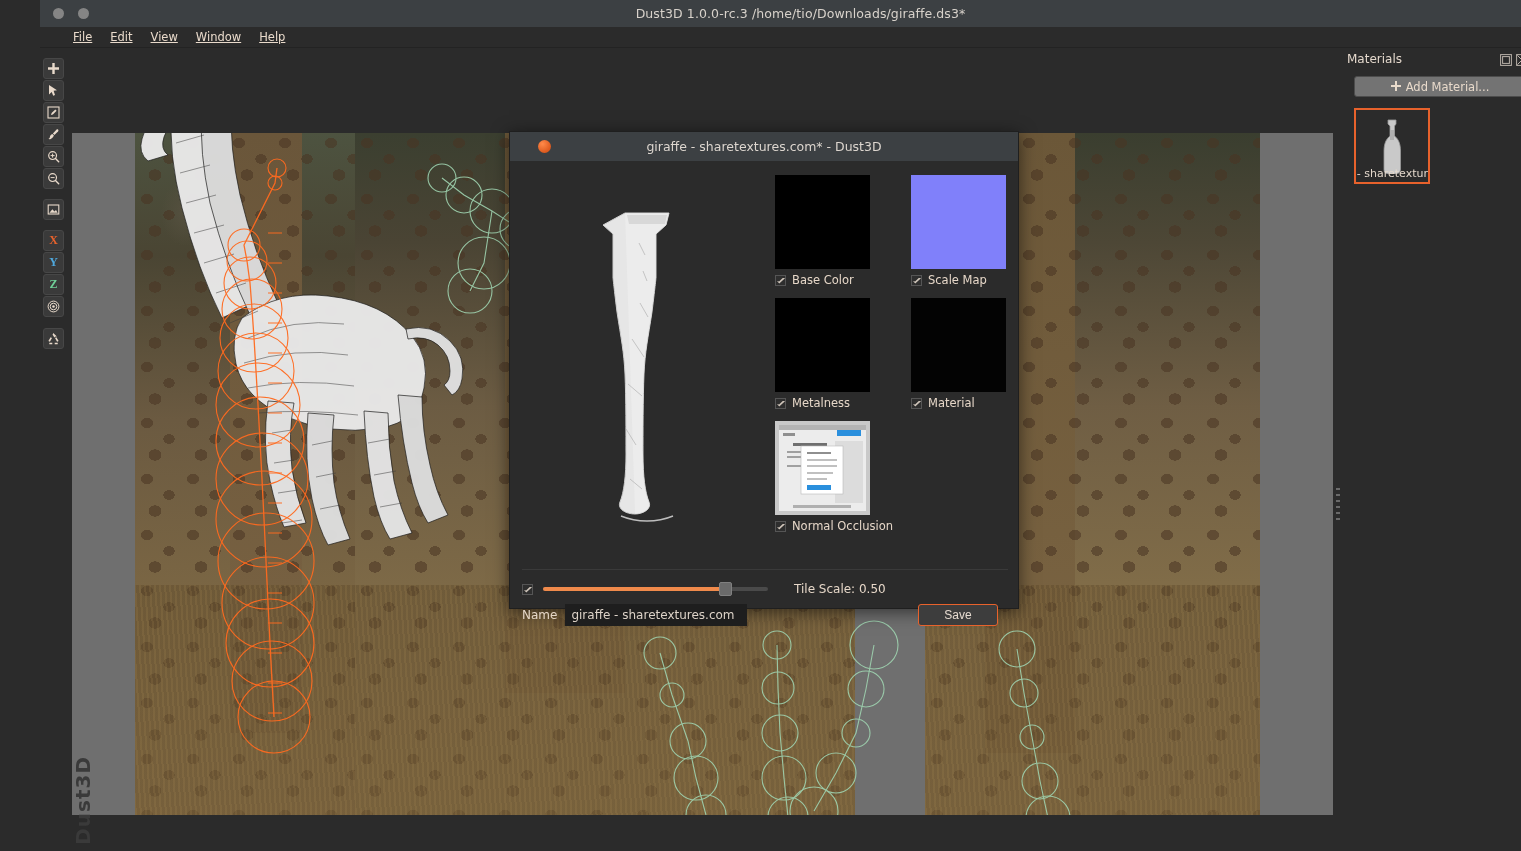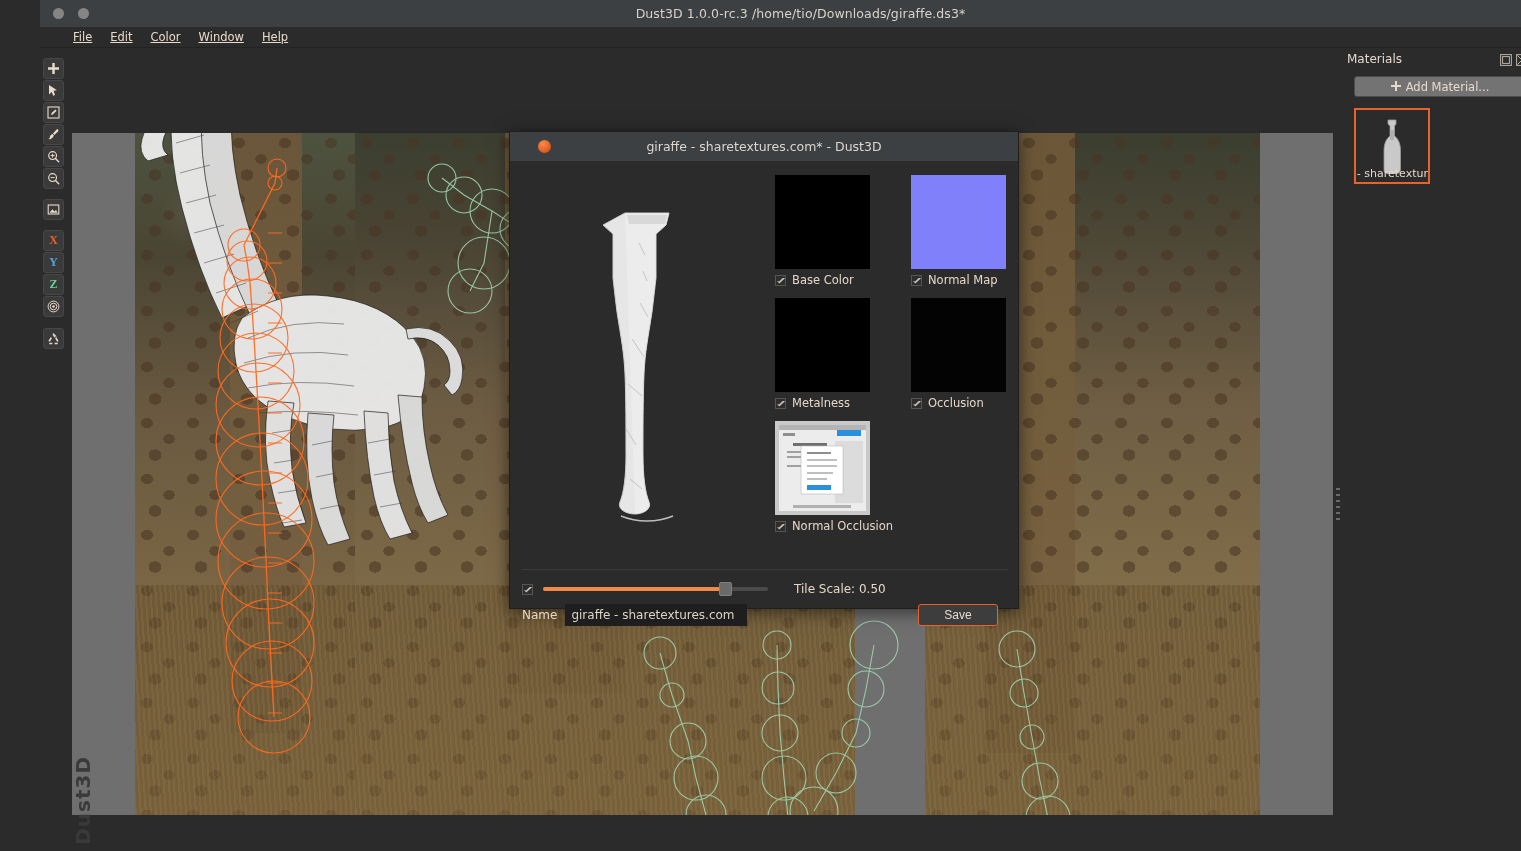--- a/index.html
+++ b/index.html
@@ -228,21 +228,21 @@
     <div class="tb-dots">
       <span class="tb-dot"></span>
       <span class="tb-dot"></span>
     </div>
     <div class="tb-title">Dust3D 1.0.0-rc.3 /home/tio/Downloads/giraffe.ds3*</div>
   </div>
 
   <div class="menubar">
     <div class="menuitem"><u>File</u></div>
     <div class="menuitem"><u>Edit</u></div>
-    <div class="menuitem"><u>Color</u></div>
+    <div class="menuitem"><u>View</u></div>
     <div class="menuitem"><u>Window</u></div>
     <div class="menuitem"><u>Help</u></div>
   </div>
 
   <div class="ltoolbar">
 
     <div class="tbtn" style="top:10px">
       <span>
         <svg width="13" height="13" viewBox="0 0 13 13">
             <path d="M5.3 1h2.4v4.3H12v2.4H7.7V12H5.3V7.7H1V5.3h4.3z" fill="#e9dacb"></path>
@@ -558,37 +558,37 @@
           <div class="tex-label">
             <span class="cb"></span>
             <span>Base Color</span>
           </div>
         </div>
 
         <div class="tex-cell" style="left:136px;top:0">
           <span class="tex-box" style="background:#8080fa"></span>
           <div class="tex-label">
             <span class="cb"></span>
-            <span>Normal Map</span>
+            <span>Scale Map</span>
           </div>
         </div>
 
         <div class="tex-cell" style="left:0;top:123px">
           <span class="tex-box" style="background:#000000"></span>
           <div class="tex-label">
             <span class="cb"></span>
             <span>Metalness</span>
           </div>
         </div>
 
         <div class="tex-cell" style="left:136px;top:123px">
           <span class="tex-box" style="background:#030303"></span>
           <div class="tex-label">
             <span class="cb"></span>
-            <span>Occlusion</span>
+            <span>Material</span>
           </div>
         </div>
 
         <div class="tex-cell" style="left:0;top:246px">
           <span class="tex-box" style="position:relative;background:#c4c4c4;overflow:hidden">
             <svg width="95" height="94" viewBox="0 0 95 94">
               <rect x="0" y="0" width="95" height="94" fill="#c9c9c9"></rect>
               <rect x="4" y="4" width="87" height="86" fill="#ececec"></rect>
               <rect x="4" y="4" width="87" height="5" fill="#b4b4b4"></rect>
               <rect x="62" y="9" width="24" height="6" fill="#2a8fdd"></rect>

